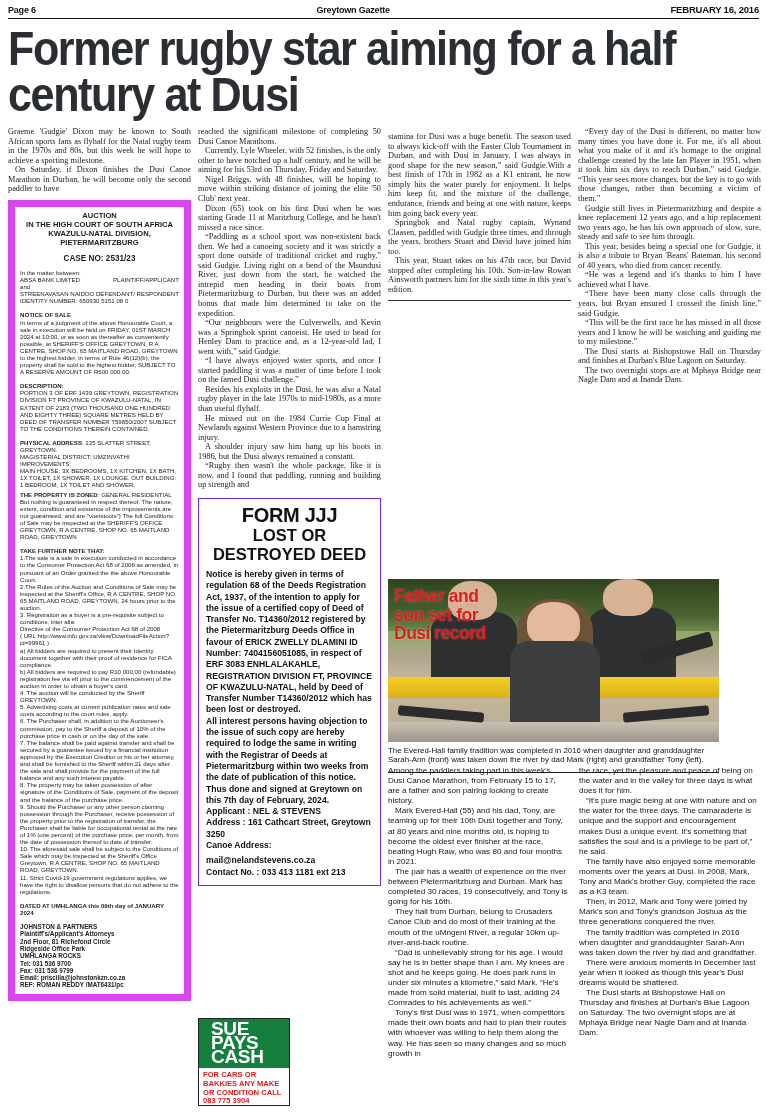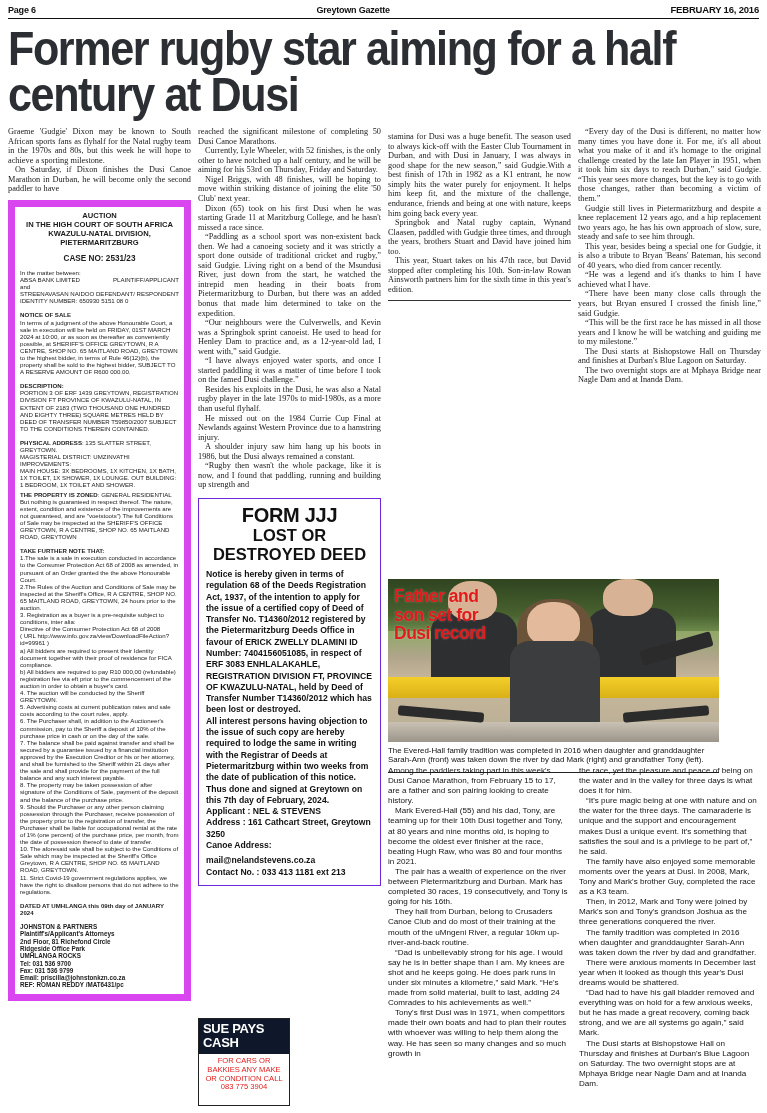--- a/index.html
+++ b/index.html
@@ -165,29 +165,29 @@
     text-indent:7px; color:#151515;
   }
   p.sans.noind { text-indent:0; }
 
   
   .ad-box {
     position:absolute; left:198px; top:1018px; width:92px; height:88px;
     border:1px solid #222; overflow:hidden; background:#fff;
   }
   .ad-title {
-    background:#0f172a; color:#fff;
-    font-family:"Liberation Sans", sans-serif;
-    font-weight:bold; font-size:13px; line-height:14px;
-    padding:3px 3px 4px 4px; letter-spacing:-0.3px;
+    background:#15803d; color:#fff;
+    font-family:"Liberation Sans", sans-serif;
+    font-weight:bold; font-size:19px; line-height:14px;
+    padding:3px 3px 4px 12px; letter-spacing:-0.3px;
   }
   .ad-body {
     font-family:"Liberation Sans", sans-serif;
-    font-weight:normal; font-size:7.6px; line-height:8.8px;
-    color:#e01b1b; padding:3px 4px 0 4px;text-align:center;
+    font-weight:bold; font-size:7.6px; line-height:8.8px;
+    color:#e01b1b; padding:3px 4px 0 4px;
   }
 
   .hr-thin { border:0; border-top:1px solid #333; margin:6px 0 5px 0; }
   .hr-thick { border:0; border-top:1.6px solid #222; margin:7px 0 6px 0; }
 </style>
 </head>
 <body>
 
 <div class="page">
 
@@ -350,21 +350,20 @@
         <p class="sans">“Dad is unbelievably strong for his age. I would say he is in better shape than I am. My knees are shot and he keeps going. He does park runs in under six minutes a kilometre,” said Mark. “He's made from solid material, built to last, adding 24 Comrades to his achievements as well.”</p>
         <p class="sans">Tony's first Dusi was in 1971, when competitors made their own boats and had to plan their routes with whoever was willing to help them along the way. He has seen so many changes and so much growth in</p>
       </div>
       <div>
         <p class="sans noind">the race, yet the pleasure and peace of being on the water and in the valley for three days is what does it for him.</p>
         <p class="sans">“It's pure magic being at one with nature and on the water for the three days. The camaraderie is unique and the support and encouragement makes Dusi a unique event. It's something that satisfies the soul and is a privilege to be part of,” he said.</p>
         <p class="sans">The family have also enjoyed some memorable moments over the years at Dusi. In 2008, Mark, Tony and Mark's brother Guy, completed the race as a K3 team.</p>
         <p class="sans">Then, in 2012, Mark and Tony were joined by Mark's son and Tony's grandson Joshua as the three generations conquered the river.</p>
         <p class="sans">The family tradition was completed in 2016 when daughter and granddaughter Sarah-Ann was taken down the river by dad and grandfather.</p>
         <p class="sans">There were anxious moments in December last year when it looked as though this year's Dusi dreams would be shattered.</p>
-        <p class="sans">“Dad had to have his gall bladder removed and everything was on hold for a few anxious weeks, but he has made a great recovery, coming back strong, and we are all systems go again,” said Mark.</p>
         <p class="sans">The Dusi starts at Bishopstowe Hall on Thursday and finishes at Durban's Blue Lagoon on Saturday. The two overnight stops are at Mphaya Bridge near Nagle Dam and at Inanda Dam.</p>
       </div>
     </div>
   </div>
 
   <div class="ad-box">
     <div class="ad-title">
       <div>SUE PAYS</div>
       <div>CASH</div>
     </div>

